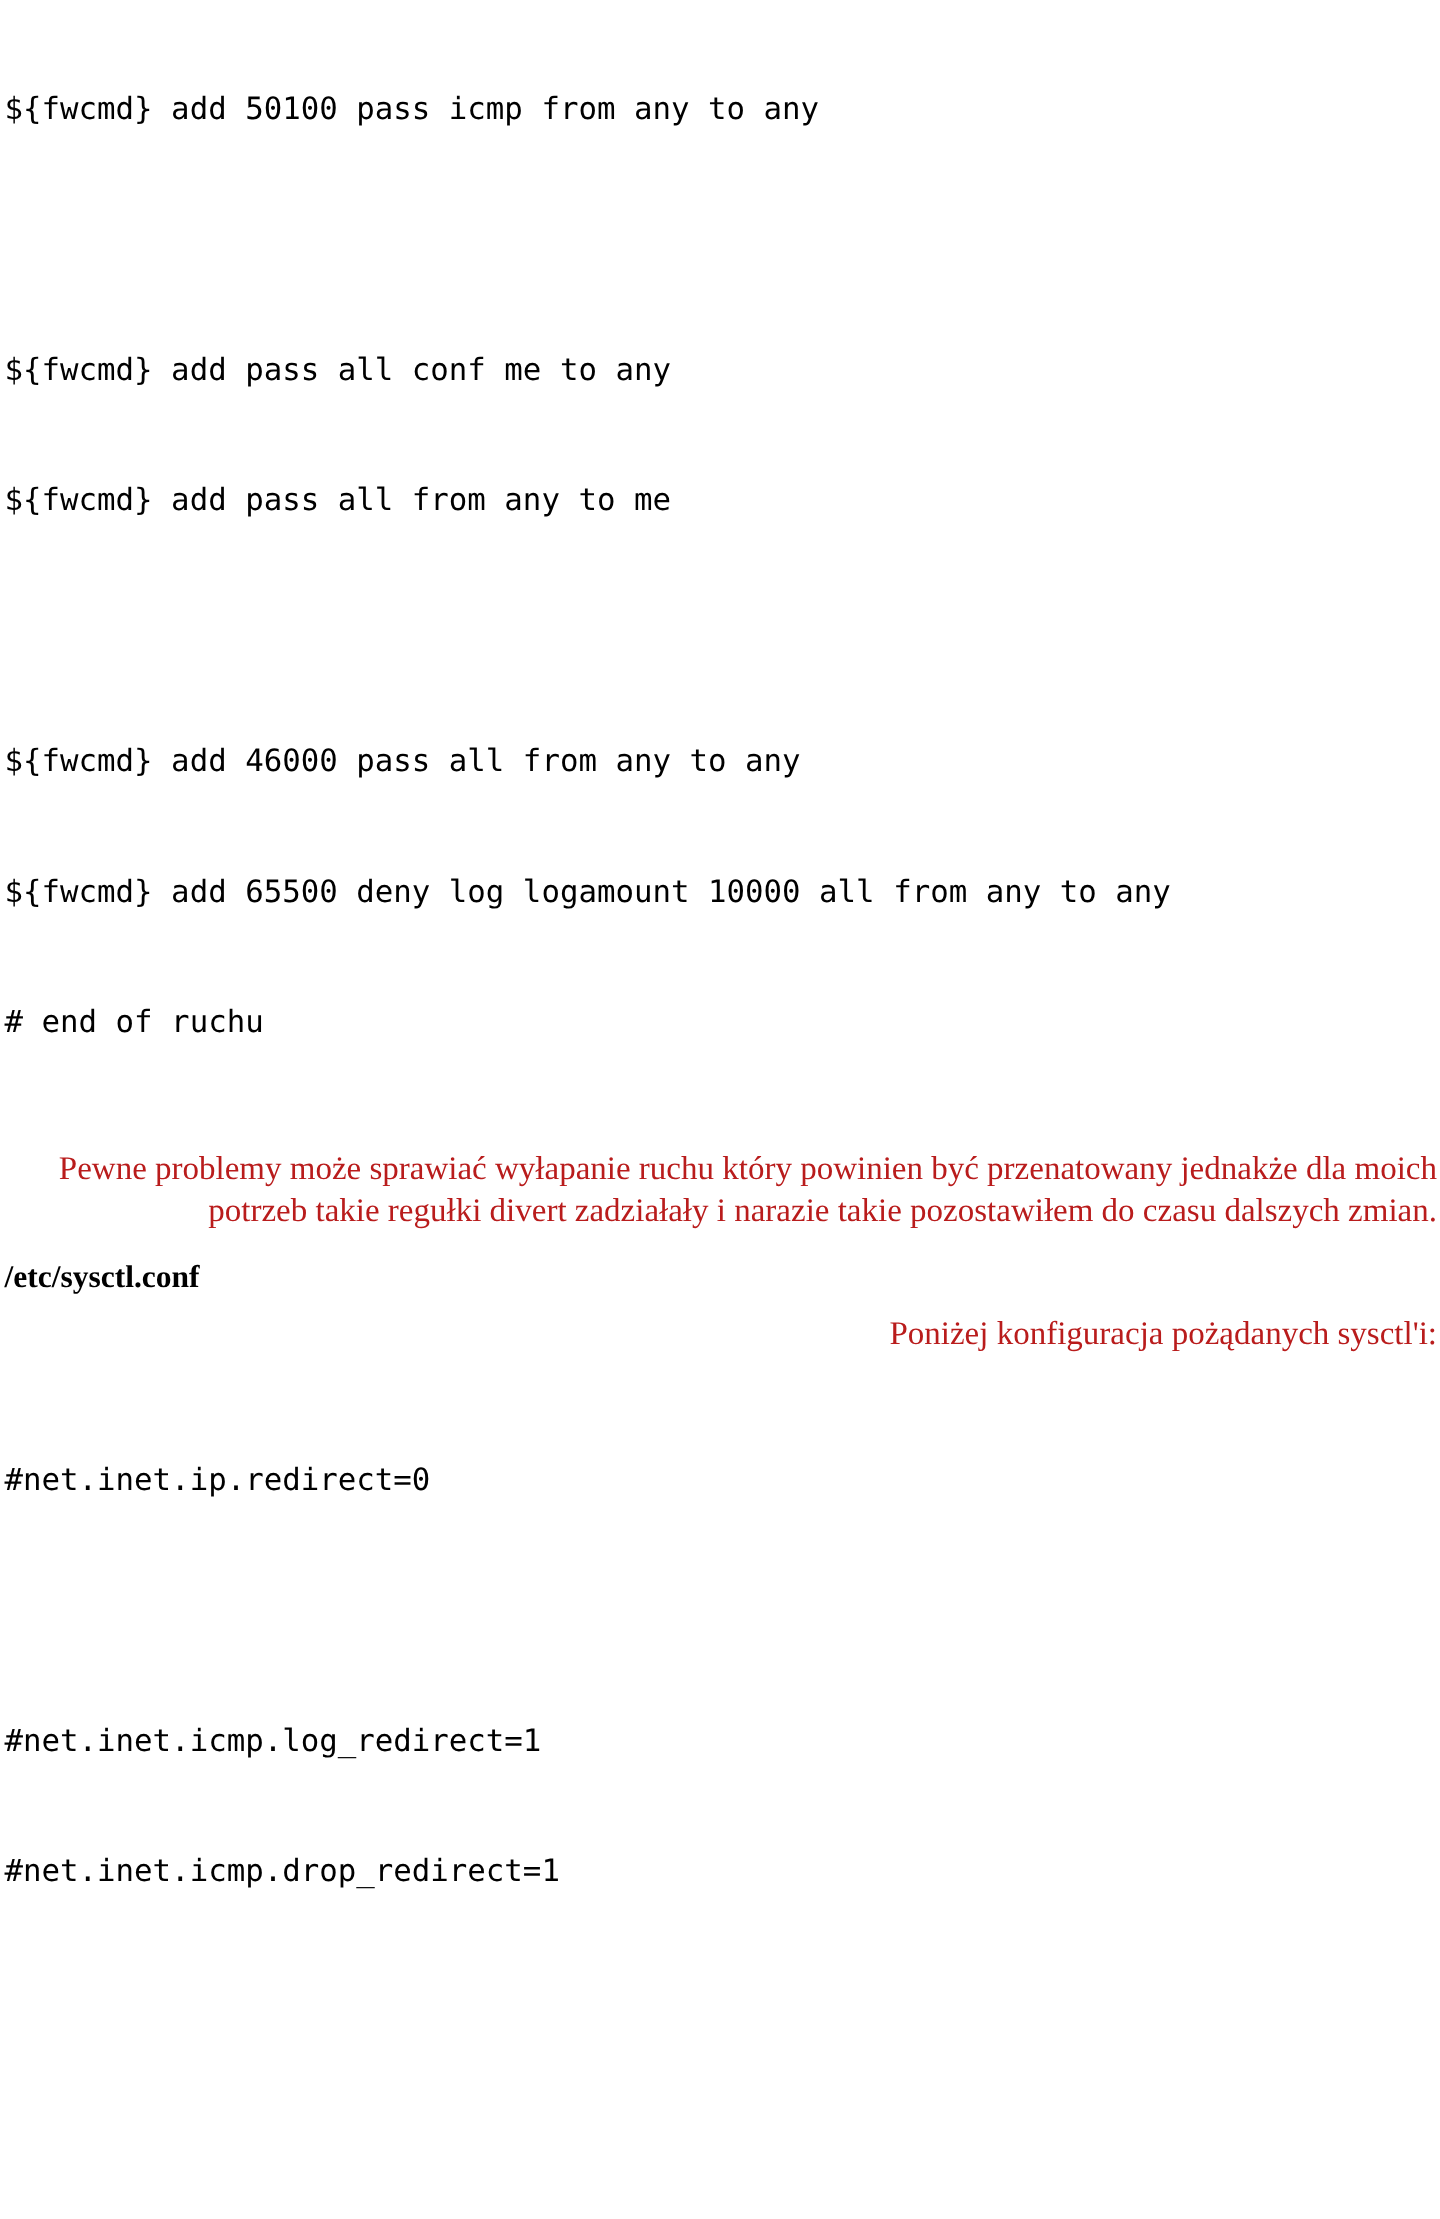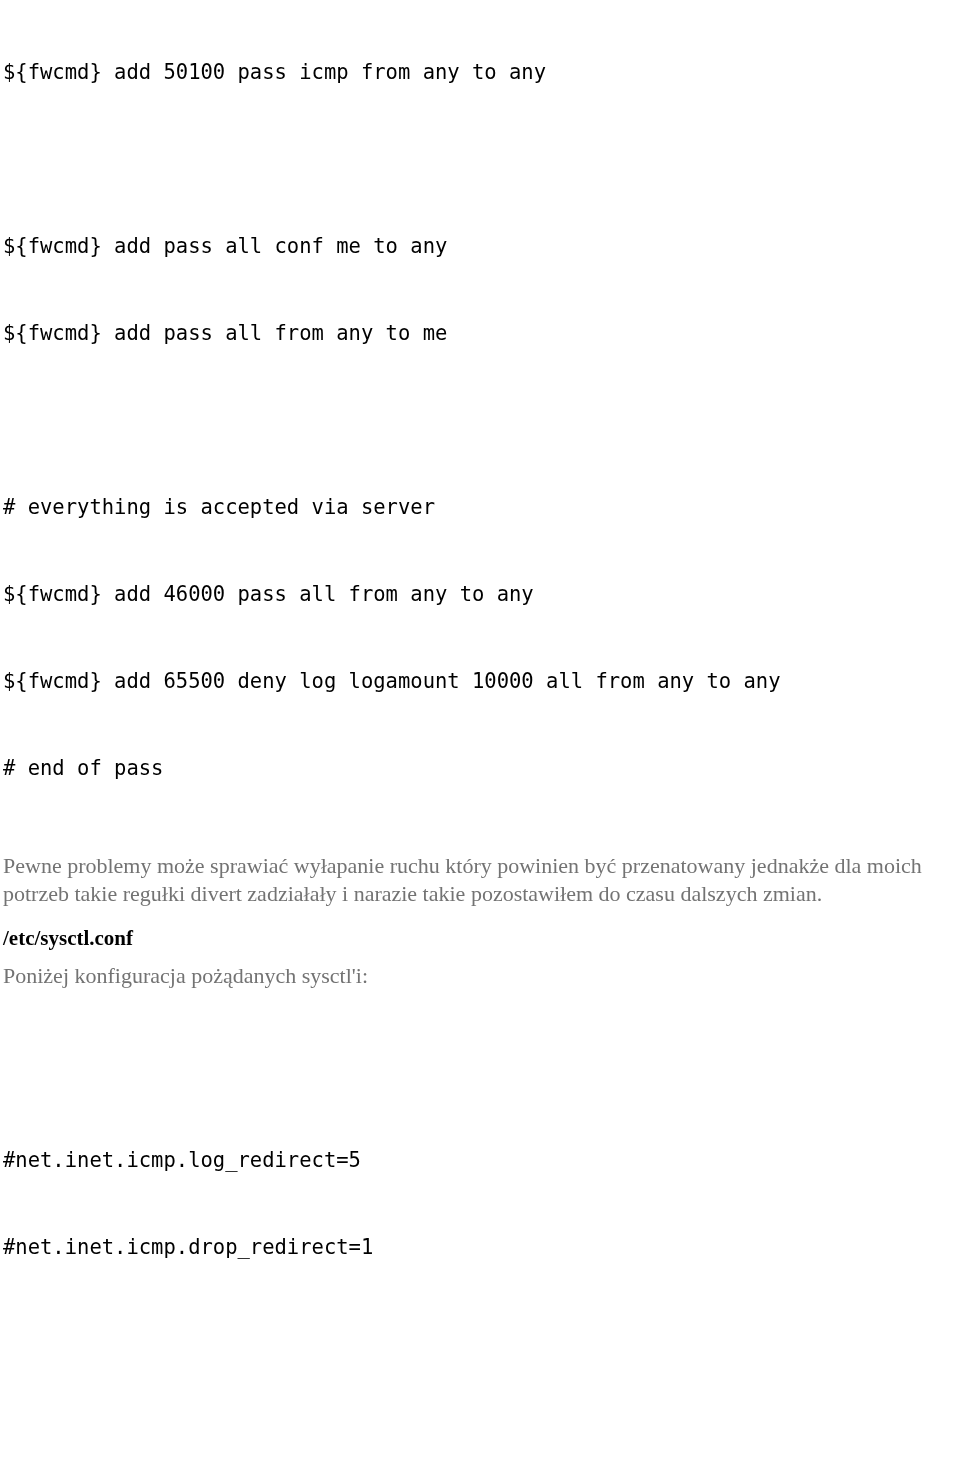--- a/index.html
+++ b/index.html
@@ -35,24 +35,24 @@
     white-space: pre;
     min-height: 29px;
   }
   .code-line.blank {
     height: 29px;
   }
   .prose {
     font-family: "Liberation Serif", "DejaVu Serif", serif;
     font-size: 22px;
     line-height: 27.5px;
-    color: #737373;
+    color: #b91c1c;
     margin: 0;
     padding: 0 2px 0 3px;
-    text-align: left;
+    text-align: right;
   }
   .heading {
     font-family: "Liberation Serif", "DejaVu Serif", serif;
     font-size: 21px;
     font-weight: bold;
     line-height: 26px;
     color: #000000;
     margin: 0;
     padding: 0 10px 0 3px;
   }
@@ -63,43 +63,43 @@
 <body>
 
 <div class="page">
 
   <div class="code-block">
     <div class="code-line">${fwcmd} add 50100 pass icmp from any to any</div>
     <div class="code-line blank"></div>
     <div class="code-line">${fwcmd} add pass all conf me to any</div>
     <div class="code-line">${fwcmd} add pass all from any to me</div>
     <div class="code-line blank"></div>
-    <div class="code-line"># everything is accepted via server</div>
     <div class="code-line">${fwcmd} add 46000 pass all from any to any</div>
     <div class="code-line">${fwcmd} add 65500 deny log logamount 10000 all from any to any</div>
-    <div class="code-line"># end of pass</div>
+    <div class="code-line"># end of ruchu</div>
   </div>
 
   <div class="gap-sm"></div>
 
   <p class="prose">Pewne problemy może sprawiać wyłapanie ruchu który powinien być przenatowany jednakże dla moich potrzeb takie regułki divert zadziałały i narazie takie pozostawiłem do czasu dalszych zmian.</p>
 
   <div class="gap-md"></div>
 
   <h2 class="heading">/etc/sysctl.conf</h2>
 
   <div class="gap-sm"></div>
 
   <p class="prose">Poniżej konfiguracja pożądanych sysctl'i:</p>
 
   <div class="gap-sm"></div>
 
   <div class="code-block">
+    <div class="code-line">#net.inet.ip.redirect=0</div>
     <div class="code-line blank"></div>
-    <div class="code-line">#net.inet.icmp.log_redirect=5</div>
+    <div class="code-line">#net.inet.icmp.log_redirect=1</div>
     <div class="code-line">#net.inet.icmp.drop_redirect=1</div>
     
     
     
     
     
     
     
     
     

